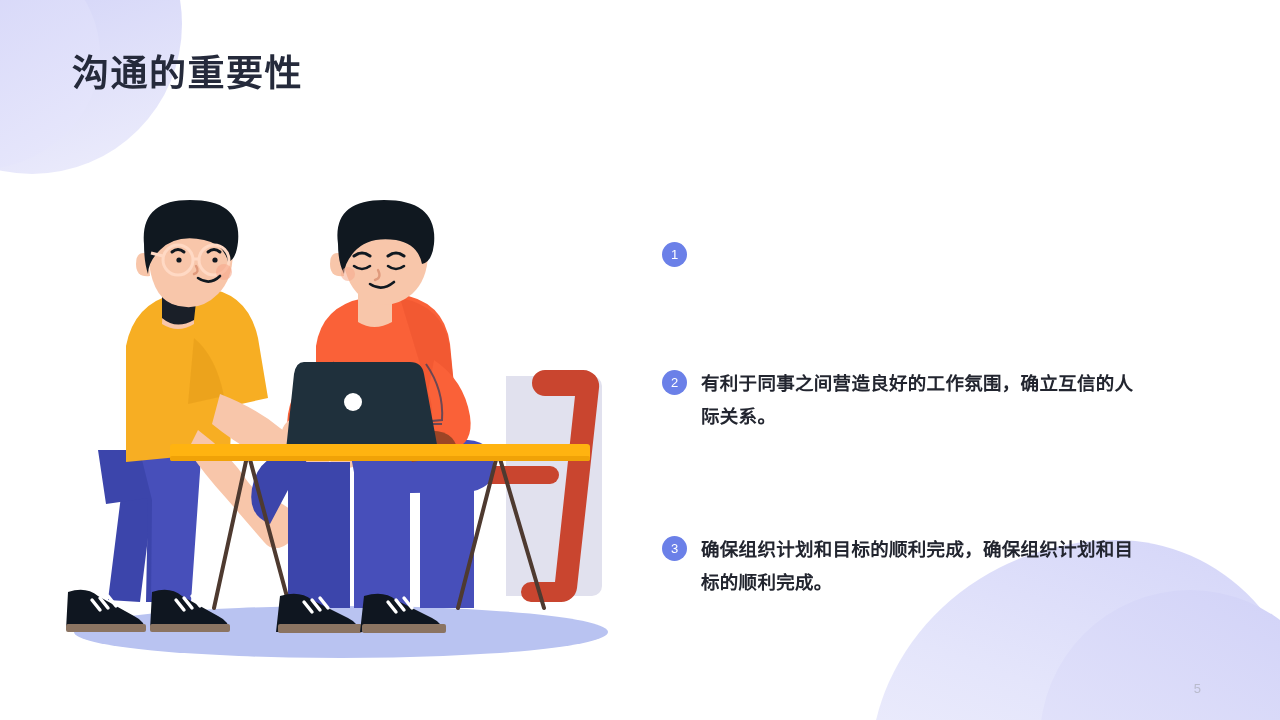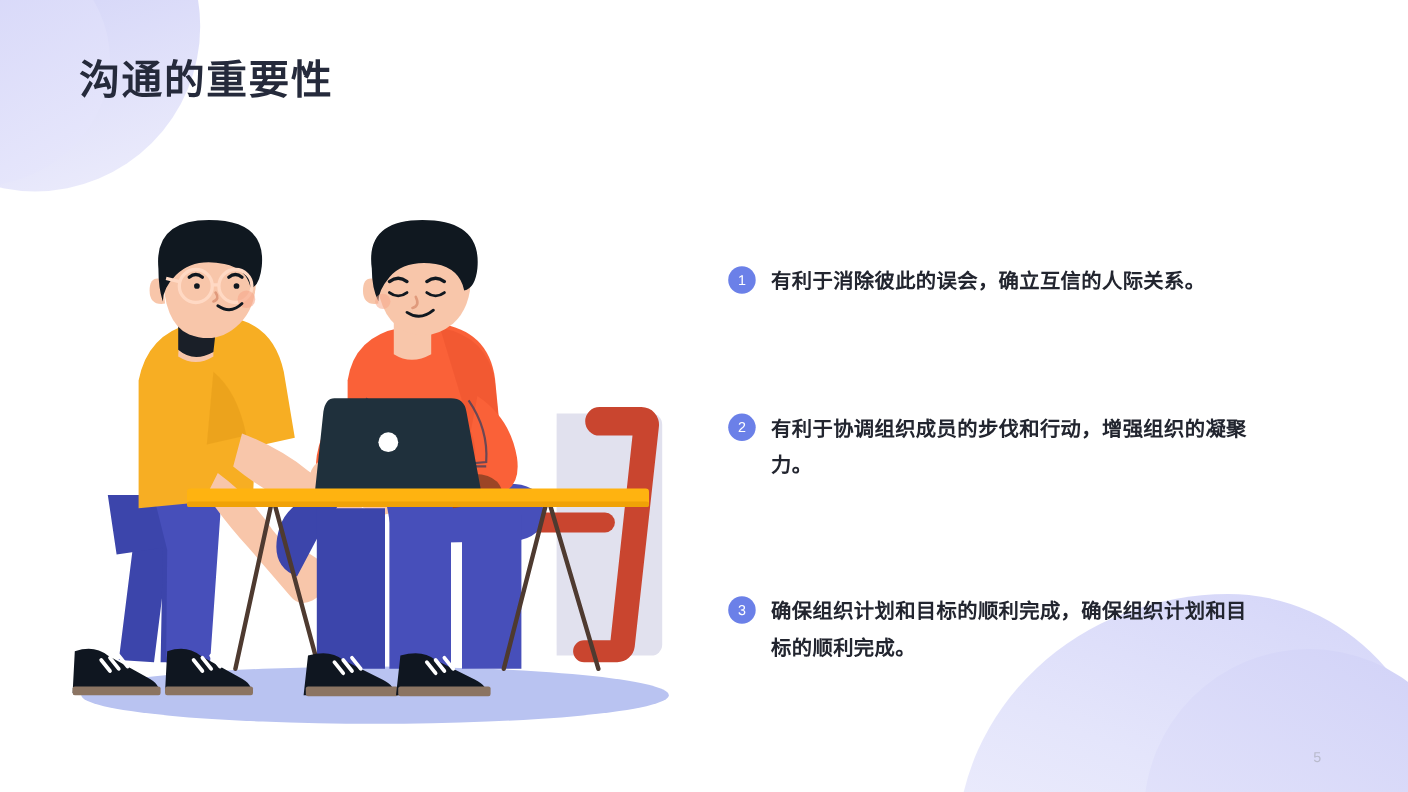--- a/index.html
+++ b/index.html
@@ -68,21 +68,20 @@
   .title {
     position: absolute;
     left: 72px;
     top: 52px;
     font-size: 37px;
     font-weight: bold;
     color: #252a3b;
     letter-spacing: 1.5px;
     line-height: 1.2;
     white-space: nowrap;
-    font-family: Liberation Serif, serif;
   }
 
   
   .bullets {
     position: absolute;
     left: 662px;
     top: 240px;
     width: 480px;
   }
   .bullet-row {
@@ -308,26 +307,25 @@
           </g>
         </g>
       </g>
     </svg>
   </div>
 
   <div class="bullets">
 
     <div class="bullet-row b1">
       <div class="badge">1</div>
-      <div class="bullet-text">有利于消除彼此的误会，确立互信的人际关系。</div>
     </div>
 
     <div class="bullet-row b2">
       <div class="badge">2</div>
-      <div class="bullet-text">有利于协调组织成员的步伐和行动，增强组织的凝聚力。</div>
+      <div class="bullet-text">有利于同事之间营造良好的工作氛围，确立互信的人际关系。</div>
     </div>
 
     <div class="bullet-row b3">
       <div class="badge">3</div>
       <div class="bullet-text">确保组织计划和目标的顺利完成，确保组织计划和目标的顺利完成。</div>
     </div>
   </div>
 
   <div class="page-num">5</div>
 

